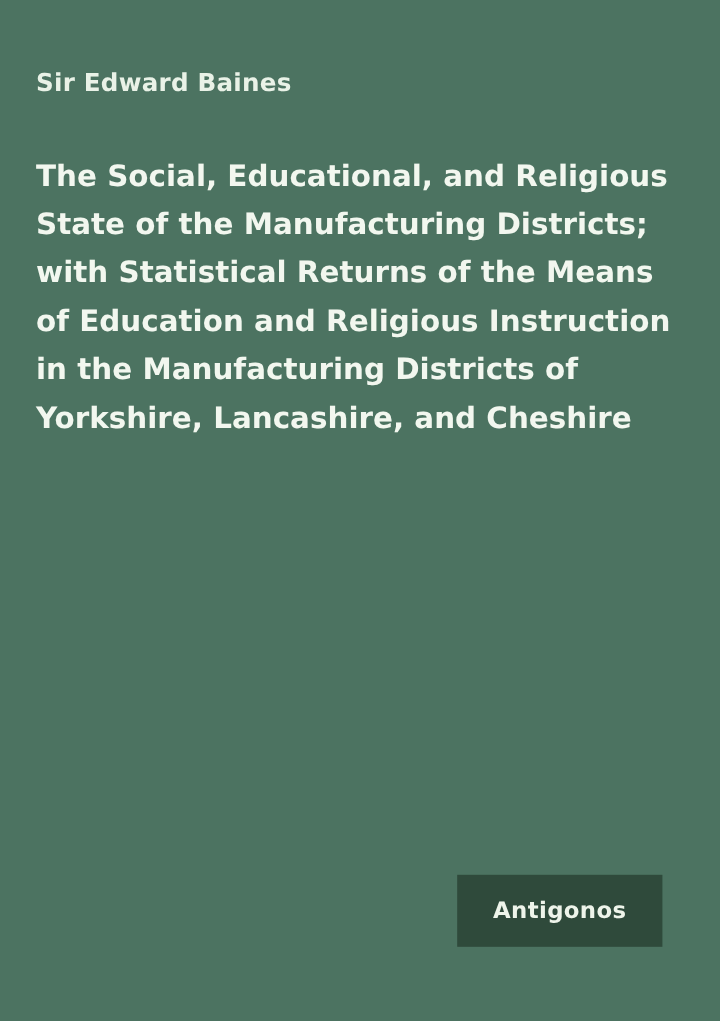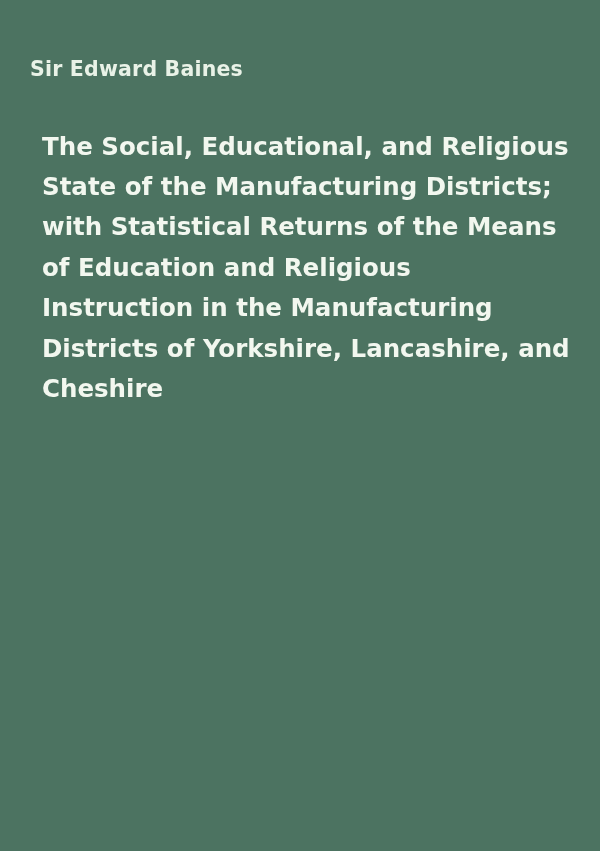--- a/index.html
+++ b/index.html
@@ -37,21 +37,21 @@
     font-weight: bold;
     letter-spacing: 0.2px;
     line-height: 1.3;
     margin: 8px 0 0 0;
   }
   .title {
     color: #f2f7ef;
     font-size: 24.5px;
     font-weight: bold;
     line-height: 1.65;
-    margin: 44px 0 0 12px;
+    margin: 44px 0 0 0;
     max-width: 540px;
   }
   .spacer {
     flex: 1 1 auto;
   }
   .publisher-row {
     display: flex;
     justify-content: flex-end;
     padding-right: 18px;
     padding-bottom: 22px;
@@ -69,14 +69,17 @@
   }
 </style>
 </head>
 <body>
 
 <div class="book-cover">
   <div class="cover-inner">
     <div class="author">Sir Edward Baines</div>
     <div class="title">The Social, Educational, and Religious State of the Manufacturing Districts; with Statistical Returns of the Means of Education and Religious Instruction in the Manufacturing Districts of Yorkshire, Lancashire, and Cheshire</div>
     <div class="spacer"></div>
+    <div class="publisher-row">
+      <div class="publisher-badge">Antigonos</div>
+    </div>
   </div>
 </div>
 
 </body></html>

